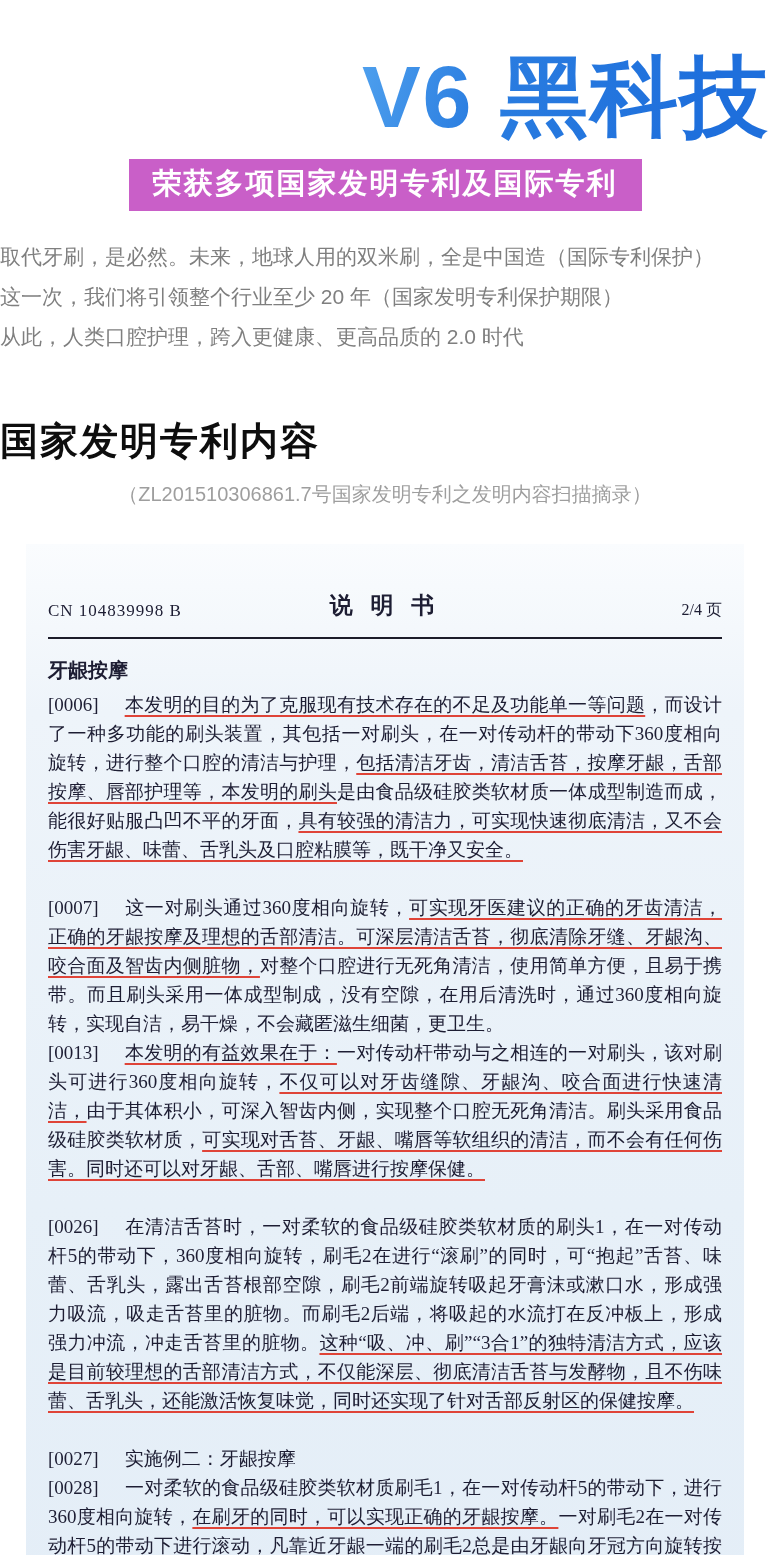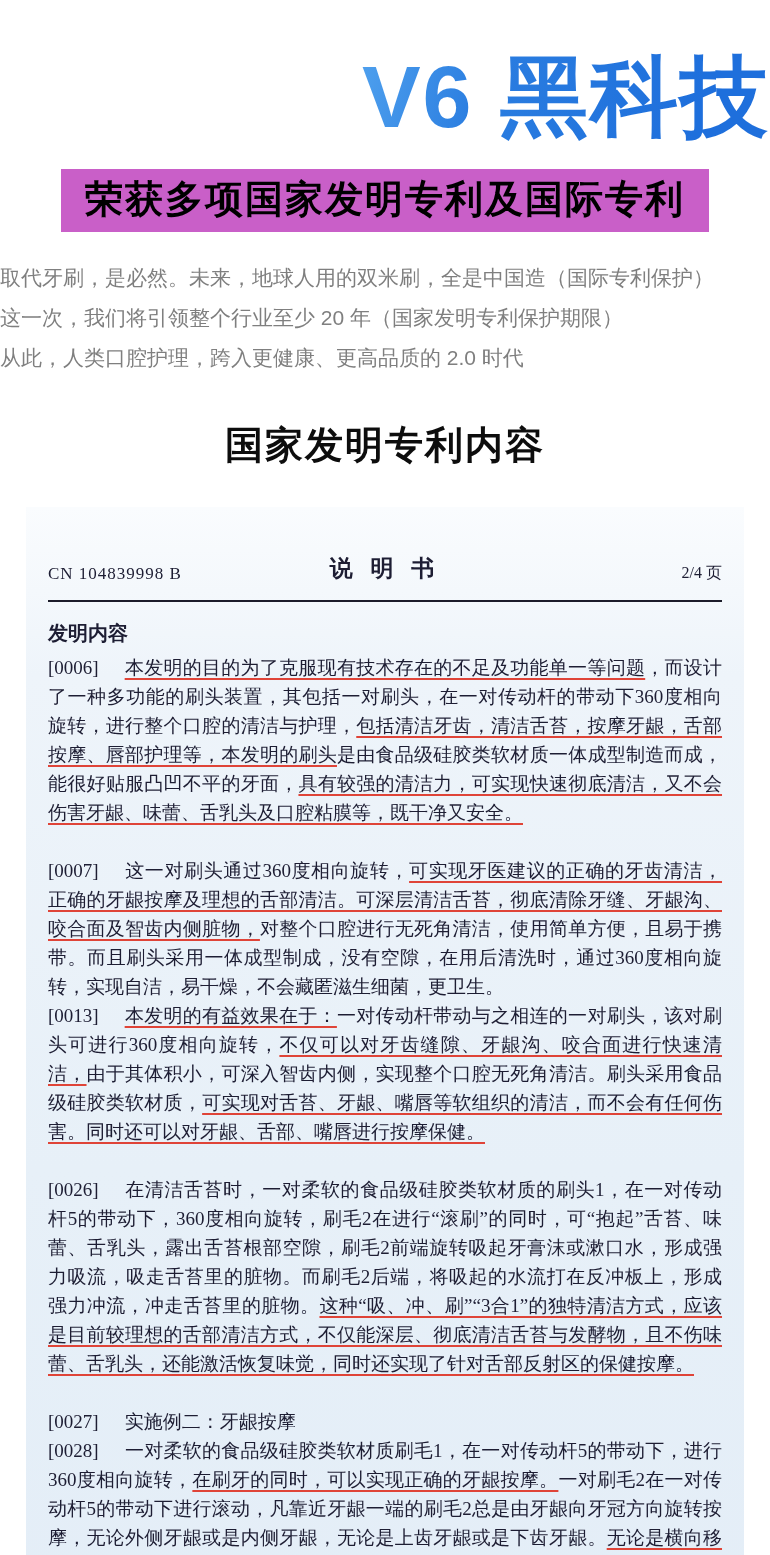--- a/index.html
+++ b/index.html
@@ -19,40 +19,39 @@
     line-height:1.12;
     font-weight:bold;
     letter-spacing:2px;
     background:linear-gradient(105deg,#2f84e4 5%,#5fb0f4 38%,#2a7de0 62%,#1e6fdc 90%);
     -webkit-background-clip:text;
     background-clip:text;
     color:transparent;
   }
   .hero-badge {
     display:table;
-    margin:22px auto 0;
+    margin:12px auto 0;
     background:#c95fc8;
-    color:#000000;
-    font-size:38px;
+    color:#ffffff;
+    font-size:29px;
     font-weight:bold;
     letter-spacing:2px;
     padding:5px 24px 7px;
   }
   .intro {
     margin-top:26px;
     text-align:left;
     color:#7f7f7f;
     font-size:21px;
     line-height:40px;
   }
 
   
   .section-title {
-    margin-top:42px;
-    text-align:center;
+    margin-top:59px;
     font-size:38px;
     font-weight:bold;
     color:#0d0d0d;
     letter-spacing:2px;
   }
   .section-subtitle {
     margin-top:14px;
     text-align:center;
     font-size:20px;
     color:#9e9e9e;
@@ -107,29 +106,30 @@
 
   <div class="hero-badge">荣获多项国家发明专利及国际专利</div>
 
   <div class="intro">
     <div>取代牙刷，是必然。未来，地球人用的双米刷，全是中国造（国际专利保护）</div>
     <div>这一次，我们将引领整个行业至少 20 年（国家发明专利保护期限）</div>
     <div>从此，人类口腔护理，跨入更健康、更高品质的 2.0 时代</div>
   </div>
 
   <div class="section-title">国家发明专利内容</div>
+  <div class="section-subtitle">（ZL201510306861.7号国家发明专利之发明内容扫描摘录）</div>
 
   <div class="doc">
     <div class="doc-header">
       <div class="doc-number">CN 104839998 B</div>
       <div class="doc-title">说  明  书</div>
       <div class="doc-page">2/4 页</div>
     </div>
 
-    <div class="doc-section-heading">发明内容</div>
+    <div class="doc-section-heading">牙龈按摩</div>
 
     <div class="paras">
         <div class="para"><span class="plabel">[0006]</span><span class="rl">本发明的目的为了克服现有技术存在的不足及功能单一等问题</span><span>，而设计了一种多功能的刷头装置，其包括一对刷头，在一对传动杆的带动下360度相向旋转，进行整个口腔的清洁与护理，</span><span class="rl">包括清洁牙齿，清洁舌苔，按摩牙龈，舌部按摩、唇部护理等，本发明的刷头</span><span>是由食品级硅胶类软材质一体成型制造而成，能很好贴服凸凹不平的牙面，</span><span class="rl">具有较强的清洁力，可实现快速彻底清洁，又不会伤害牙龈、味蕾、舌乳头及口腔粘膜等，既干净又安全。</span></div>
         <div class="para gap"><span class="plabel">[0007]</span><span>这一对刷头通过360度相向旋转，</span><span class="rl">可实现牙医建议的正确的牙齿清洁，正确的牙龈按摩及理想的舌部清洁。可深层清洁舌苔，彻底清除牙缝、牙龈沟、咬合面及智齿内侧脏物，</span><span>对整个口腔进行无死角清洁，使用简单方便，且易于携带。而且刷头采用一体成型制成，没有空隙，在用后清洗时，通过360度相向旋转，实现自洁，易干燥，不会藏匿滋生细菌，更卫生。</span></div>
         <div class="para"><span class="plabel">[0013]</span><span class="rl">本发明的有益效果在于：</span><span>一对传动杆带动与之相连的一对刷头，该对刷头可进行360度相向旋转，</span><span class="rl">不仅可以对牙齿缝隙、牙龈沟、咬合面进行快速清洁，</span><span>由于其体积小，可深入智齿内侧，实现整个口腔无死角清洁。刷头采用食品级硅胶类软材质，</span><span class="rl">可实现对舌苔、牙龈、嘴唇等软组织的清洁，而不会有任何伤害。同时还可以对牙龈、舌部、嘴唇进行按摩保健。</span></div>
         <div class="para gap"><span class="plabel">[0026]</span><span>在清洁舌苔时，一对柔软的食品级硅胶类软材质的刷头1，在一对传动杆5的带动下，360度相向旋转，刷毛2在进行“滚刷”的同时，可“抱起”舌苔、味蕾、舌乳头，露出舌苔根部空隙，刷毛2前端旋转吸起牙膏沫或漱口水，形成强力吸流，吸走舌苔里的脏物。而刷毛2后端，将吸起的水流打在反冲板上，形成强力冲流，冲走舌苔里的脏物。</span><span class="rl">这种“吸、冲、刷”“3合1”的独特清洁方式，应该是目前较理想的舌部清洁方式，不仅能深层、彻底清洁舌苔与发酵物，且不伤味蕾、舌乳头，还能激活恢复味觉，同时还实现了针对舌部反射区的保健按摩。</span></div>
         <div class="para gap"><span class="plabel">[0027]</span><span>实施例二：牙龈按摩</span></div>
         <div class="para"><span class="plabel">[0028]</span><span>一对柔软的食品级硅胶类软材质刷毛1，在一对传动杆5的带动下，进行360度相向旋转，</span><span class="rl">在刷牙的同时，可以实现正确的牙龈按摩。</span><span>一对刷毛2在一对传动杆5的带动下进行滚动，凡靠近牙龈一端的刷毛2总是由牙龈向牙冠方向旋转按摩，无论外侧牙龈或是内侧牙龈，无论是上齿牙龈或是下齿牙龈。</span><span class="rl">无论是横向移动刷头，还是上下移动刷头，都能实现正确的牙龈按摩，而不会挫伤、扭伤、外翻或撕裂牙龈。通过牙龈按摩，可促进牙龈及牙根部血液循环，增强牙龈韧性、弹性，预防牙龈出血、牙龈萎缩，牙龈沟变深，牙周病等。坚固牙齿，防治松动。并能有效促进牙神经修复，有助牙本质敏感康复。</span></div>
       </div>
 

